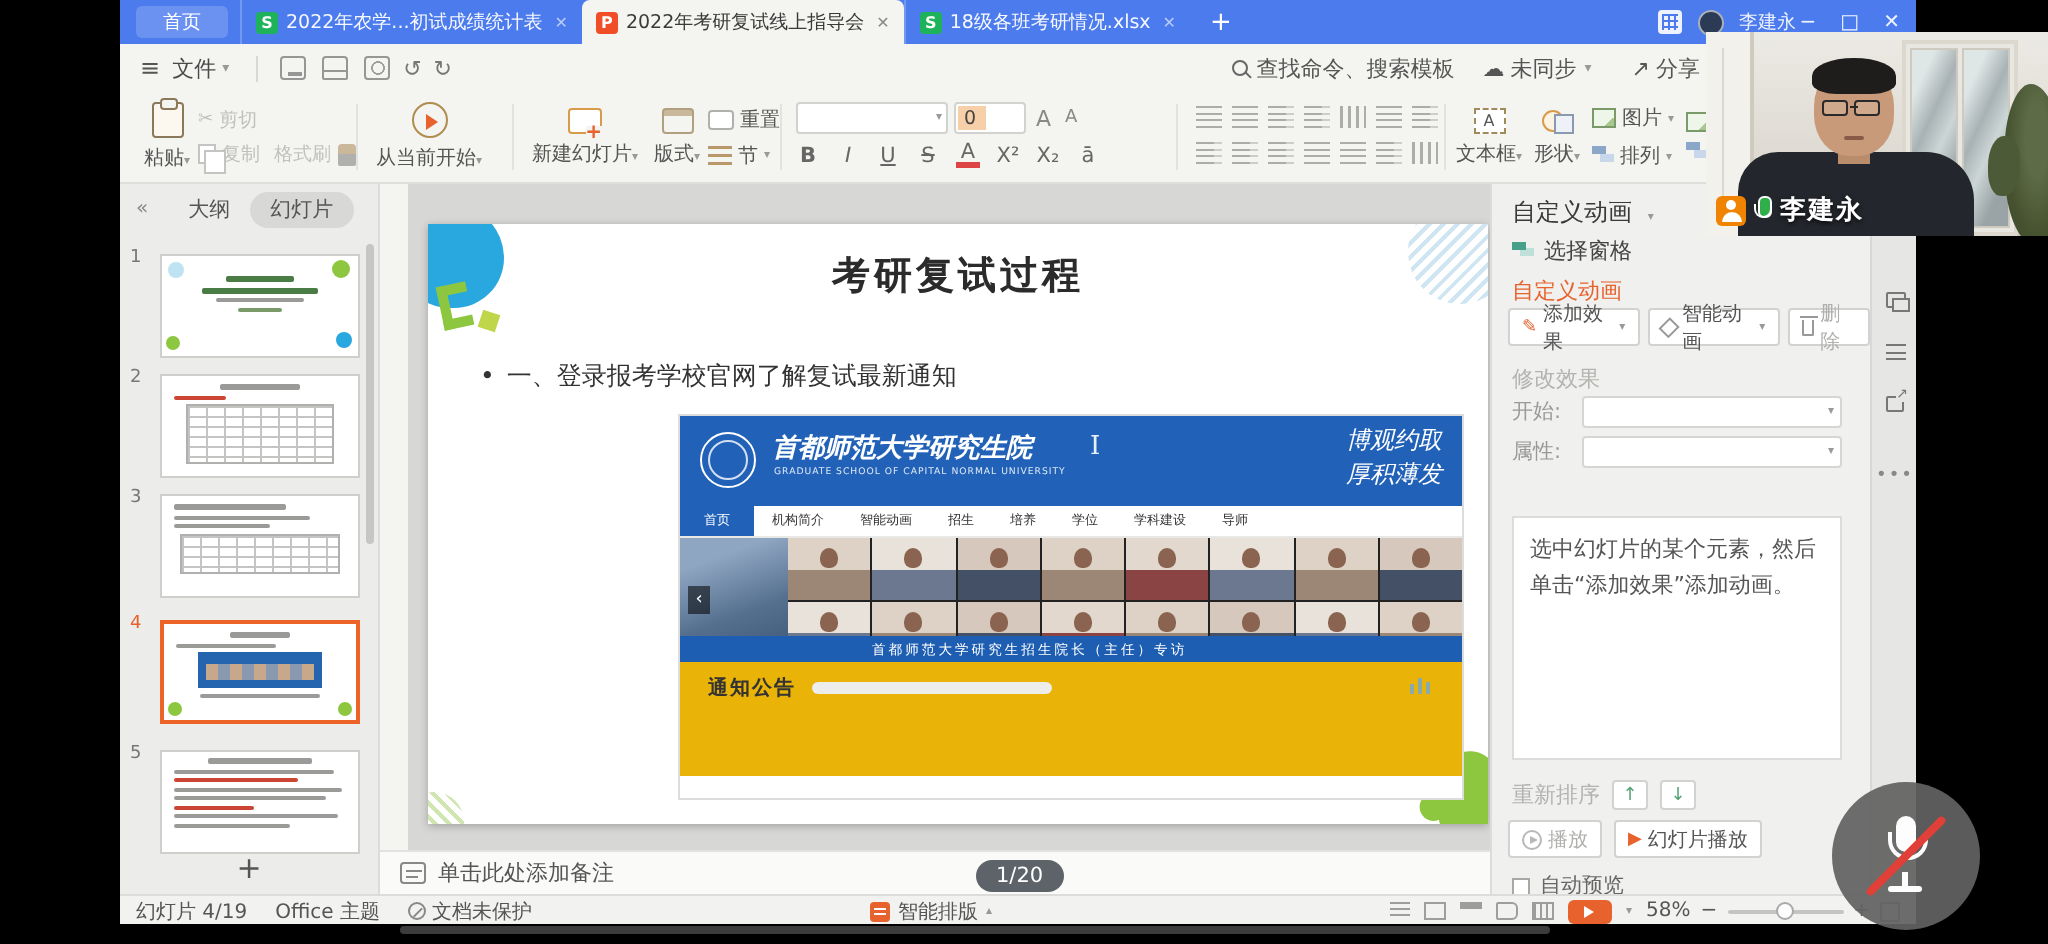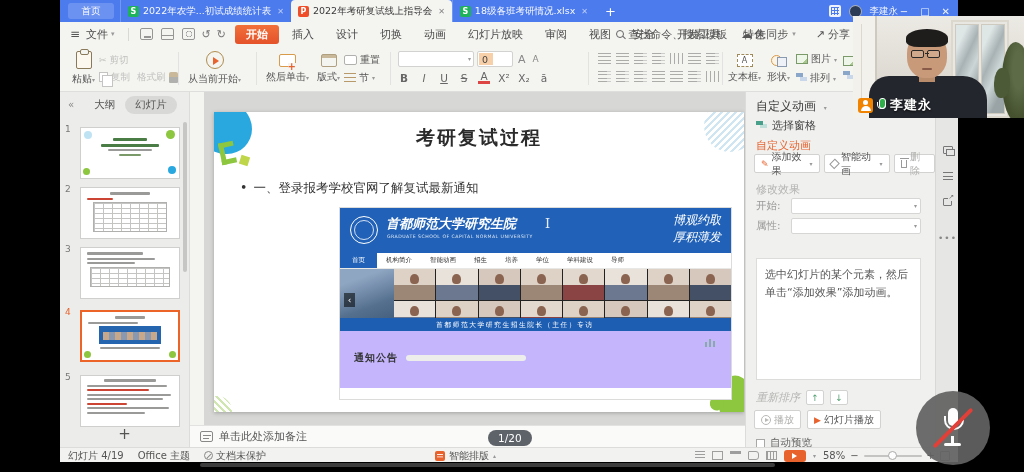--- a/index.html
+++ b/index.html
@@ -153,21 +153,21 @@
   .banner { position:relative; width:100%; height:62px; background:#39414e; display:flex; overflow:hidden; }
   .bphoto { width:54px; height:100%; background:linear-gradient(160deg,#8fa6c2 20%,#55708f 60%,#3c5574 100%); flex:none; }
   .bgrid { flex:1; display:grid; grid-template-columns:repeat(8,1fr); grid-template-rows:1fr 1fr; gap:1px; background:#222; }
   .cell { position:relative; background:linear-gradient(#ded2c6 52%,#9c8675 52%); }
   .cell::before { content:""; position:absolute; left:50%; top:18%; width:9px; height:10px; margin-left:-4.5px; border-radius:50% 50% 42% 42%; background:#8a6450; }
   .cell.c2 { background:linear-gradient(#e8e2da 52%,#6c7890 52%); }
   .cell.c3 { background:linear-gradient(#d6c8bc 52%,#445066 52%); }
   .cell.c4 { background:linear-gradient(#e2d8ce 52%,#8a4444 52%); }
   .barrow { position:absolute; left:4px; top:24px; width:11px; height:14px; background:rgba(0,0,0,.55); color:#fff; font-size:9px; display:flex; align-items:center; justify-content:center; z-index:2; }
   .bcaption { position:absolute; left:0; right:0; bottom:0; height:13px; background:#1e5eb2; color:#fff; font-size:6.8px; letter-spacing:1.5px; display:flex; align-items:center; padding-left:96px; z-index:2; white-space:nowrap; }
-  .noticearea { position:relative; width:100%; height:57px; background:#c4b5fd; padding:20px 14px 0; }
+  .noticearea { position:relative; width:100%; height:57px; background:#eab308; padding:6px 14px 0; }
   .nhead { display:flex; align-items:center; gap:8px; }
   .ntitle { font-size:10px; font-weight:bold; color:#333; letter-spacing:1px; }
   .nfade { width:120px; height:6px; background:#ededeb; border-radius:3px; }
   .nbars { position:absolute; right:16px; top:8px; width:10px; height:8px; background:
      linear-gradient(#8aa 0,#8aa 100%) 0 100%/2px 5px no-repeat,
      linear-gradient(#8aa 0,#8aa 100%) 4px 100%/2px 8px no-repeat,
      linear-gradient(#8aa 0,#8aa 100%) 8px 100%/2px 6px no-repeat; }
   .ncards { display:flex; gap:14px; margin-top:6px; }
   .ncard { display:flex; gap:5px; width:178px; }
   .ndate { width:26px; flex:none; border:1px solid #2162b8; text-align:center; }
@@ -193,21 +193,21 @@
   .ico-smart { width:8px; height:8px; border:1.2px solid #999; transform:rotate(45deg); }
   .ico-trash { width:7px; height:8px; border:1px solid #999; border-top:none; position:relative; border-radius:0 0 1px 1px; }
   .ico-trash::before { content:""; position:absolute; left:-2px; top:-2px; width:9px; height:1.2px; background:#999; }
   .rp-btn.dim { color:#b0b0ae; }
   .rp-sub { position:absolute; left:10px; color:#b3b3b1; }
   .rp-field { position:absolute; left:10px; right:14px; display:flex; align-items:center; gap:5px; }
   .rp-field .flabel { width:30px; color:#999; font-size:10.5px; flex:none; }
   .combo { flex:1; height:16px; background:#fff; border:1px solid #d6d6d4; border-radius:2px; position:relative; }
   .combo::after { content:"▾"; position:absolute; right:3px; top:3px; font-size:6px; color:#999; }
   .rp-hint { position:absolute; left:10px; right:14px; top:166px; height:122px; background:#fff; border:1px solid #dcdcda; padding:7px 8px; color:#555; line-height:1.65; font-size:11px; }
-  .rp-reorder { position:absolute; left:10px; top:298px; display:flex; align-items:center; gap:6px; color:#b3b3b1;font-style:italic; }
+  .rp-reorder { position:absolute; left:10px; top:298px; display:flex; align-items:center; gap:6px; color:#b3b3b1; }
   .upbtn { width:18px; height:15px; background:#fff; border:1px solid #d2d2d0; border-radius:2px; color:#55a273; font-size:9px; display:flex; align-items:center; justify-content:center; }
   .rp-playrow { position:absolute; left:8px; top:318px; display:flex; gap:6px; }
   .ico-playc { width:10px; height:10px; border:1px solid #b8b8b6; border-radius:50%; position:relative; }
   .ico-playc::before { content:""; position:absolute; left:3.2px; top:2.4px; border-left:4px solid #b8b8b6; border-top:2.6px solid transparent; border-bottom:2.6px solid transparent; }
   .ico-fplay { color:#e8622d; font-size:9px; }
   .rp-autoprev { position:absolute; left:10px; top:344px; display:flex; align-items:center; gap:5px; color:#666; font-size:10.5px; }
   .chk { width:9px; height:9px; border:1px solid #a8a8a6; background:#fff; }
 
   
   .sidestrip { position:absolute; left:875px; top:92px; width:23px; height:355px; background:#e6e6e4; border-left:1px solid #d8d8d6; }
@@ -324,33 +324,20 @@
     <div class="menubar">
       <span class="hamb">≡</span>
       <span class="filelbl">文件</span>
       <span class="tinycaret">▾</span>
       <span class="vsep"></span>
       <span class="qico q-save"></span>
       <span class="qico q-print"></span>
       <span class="qico q-preview"></span>
       <span class="q-undo">↺</span>
       <span class="q-redo">↻</span>
-      <div class="menuitems">
-          <div class="mitem active">开始</div>
-          <div class="mitem">插入</div>
-          <div class="mitem">设计</div>
-          <div class="mitem">切换</div>
-          <div class="mitem">动画</div>
-          <div class="mitem">幻灯片放映</div>
-          <div class="mitem">审阅</div>
-          <div class="mitem">视图</div>
-          <div class="mitem">安全</div>
-          <div class="mitem">开发工具</div>
-          <div class="mitem">特色</div>
-        </div>
       <div class="menubar-right">
         <div class="searchbox">
           <span class="ico-search"></span>
           <span>查找命令、搜索模板</span>
         </div>
         <div class="cloudsync">
           <span>☁</span>
           <span>未同步</span>
           <span class="tinycaret">▾</span>
         </div>
@@ -388,21 +375,21 @@
         <div class="bigbtn">
           <span class="ico-playcur"></span>
           <span class="blab"><span>从当前开始</span><span class="caret7">▾</span></span>
         </div>
       </div>
       <div class="rsep" style="left:196px;"></div>
 
       <div class="rgroup" style="left:202px; display:flex;">
         <div class="bigbtn">
           <span class="ico-newslide"></span>
-          <span class="blab"><span>然后单击</span><span class="caret7">▾</span></span>
+          <span class="blab"><span>新建幻灯片</span><span class="caret7">▾</span></span>
         </div>
         <div class="bigbtn">
           <span class="ico-layout"></span>
           <span class="blab"><span>版式</span><span class="caret7">▾</span></span>
         </div>
         <div class="minirows" style="color:#555;text-align:center;">
           <div class="minirow2">
             <span class="ico-reset"></span>
             <span>重置</span>
           </div>

